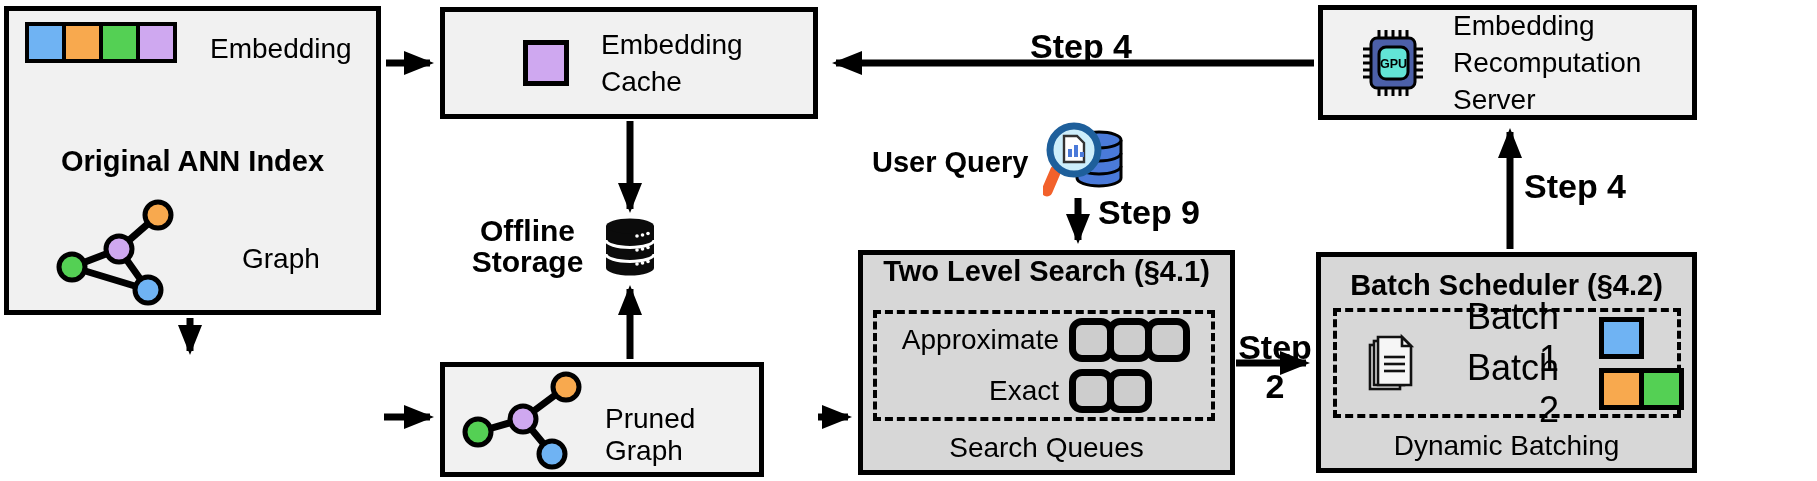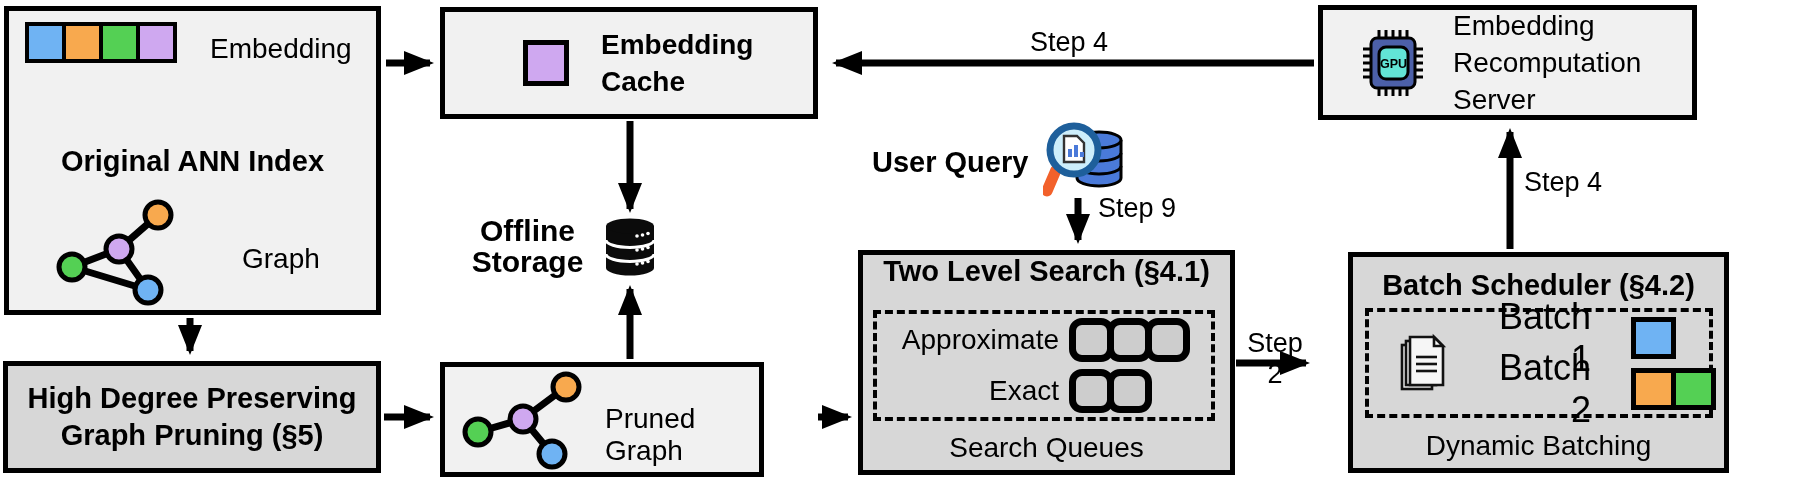--- a/index.html
+++ b/index.html
@@ -6,37 +6,37 @@
   #canvas {
     position:relative; width:1817px; height:481px; overflow:hidden;
     background:#ffffff; font-family:"Liberation Sans", sans-serif; color:#000;
   }
   .box { position:absolute; border:5px solid #000; box-sizing:border-box; }
   .light { background:#f1f1f1; }
   .dark  { background:#d7d7d7; }
   .abs { position:absolute; }
   .lbl   { font-size:28px; }
   .title29 { font-size:29px; font-weight:bold; }
-  .step  { position:absolute; font-size:27px; font-weight:normal; }
+  .step  { position:absolute; font-size:34px; font-weight:bold; }
 
   
   #original-index { left:4px; top:6px; width:377px; height:309px; }
   .embed-vector { position:absolute; left:16px; top:11px; display:flex; }
   .embed-cell { width:33px; height:33px; border:4px solid #000; }
   .embed-cell + .embed-cell { margin-left:-4px; }
   #embedding-label { left:201px; top:22px; }
   #oai-title { left:0; right:0; top:134px; text-align:center; }
   #oai-graph { left:40px; top:182px; }
   #graph-label { left:233px; top:232px; }
 
   
   #embedding-cache { left:440px; top:7px; width:378px; height:112px;
     display:flex; align-items:center; gap:32px; padding-left:78px; }
   .swatch { width:36px; height:36px; border:5px solid #000; flex:0 0 auto; }
-  #cache-label { width:200px; line-height:37px;font-weight:bold; }
+  #cache-label { width:200px; line-height:37px; }
 
   
   #offline-label { left:455px; top:215px; width:145px; text-align:center;
     font-size:30px; font-weight:bold; line-height:31px; }
   #storage-icon { left:604px; top:218px; }
 
   
   #pruned-graph { left:440px; top:362px; width:324px; height:115px; }
   #pg-graph { left:10px; top:3px; }
   #pg-label { left:160px; top:36px; }
@@ -58,21 +58,21 @@
   .tls-row { display:grid; grid-template-columns:1fr 142px; column-gap:10px;
     align-items:center; height:50px; margin-top:1px; }
   .tls-label { text-align:right; font-size:28px; }
   .queue-strip { display:flex; }
   .queue-sq { width:31px; height:30px; border:7px solid #000; border-radius:13px;
     background:#cdcdcd; }
   .queue-sq + .queue-sq { margin-left:-7px; }
   #tls-footer { position:absolute; left:0; right:0; bottom:6px; text-align:center; }
 
   
-  #batch-scheduler { left:1316px; top:252px; width:381px; height:221px;margin-left:32px; }
+  #batch-scheduler { left:1316px; top:252px; width:381px; height:221px; }
   #bs-title { margin-top:12px; text-align:center; }
   #bs-dashed { position:absolute; left:12px; top:51px; width:348px; height:110px;
     border:4px dashed #000; box-sizing:border-box; }
   #docs-icon { position:absolute; left:28px; top:20px; }
   .bs-rows { position:absolute; left:112px; top:0; }
   .bs-row { display:flex; align-items:center; height:51px; }
   .bs-label { width:110px; text-align:right; font-size:36px; margin-right:40px; }
   .cell-strip { display:flex; }
   .batch-cell { width:35px; height:32px; border:5px solid #000; }
   .batch-cell + .batch-cell { margin-left:-5px; }
@@ -176,24 +176,20 @@
       <g stroke="#000" stroke-width="5">
         <circle cx="111" cy="17" r="13" fill="#f8a94e"></circle>
         <circle cx="68" cy="49" r="13" fill="#cfa8f0"></circle>
         <circle cx="23" cy="62" r="13" fill="#54d054"></circle>
         <circle cx="97" cy="84" r="13" fill="#6fb3f3"></circle>
       </g>
     </svg>
     <div class="abs lbl" id="pg-label">Pruned Graph</div>
   </div>
 
-  <div class="box dark title29" id="graph-pruning">
-    <div>High Degree Preserving</div>
-    <div>Graph Pruning (§5)</div>
-  </div>
 
   <div class="abs title29" id="user-query-label">User Query</div>
   <svg class="abs icon" id="query-icon" width="84" height="82" viewBox="0 0 84 82">
     <g stroke="#000" stroke-width="3">
       <path d="M34 22 v38 a22 8 0 0 0 44 0 v-38" fill="#4a7ad9"></path>
       <ellipse cx="56" cy="22" rx="22" ry="8" fill="#4a7ad9"></ellipse>
       <path d="M34 35 a22 8 0 0 0 44 0" fill="none"></path>
       <path d="M34 48 a22 8 0 0 0 44 0" fill="none"></path>
     </g>
     <line x1="13" y1="52" x2="4" y2="73" stroke="#f2612b" stroke-width="11" stroke-linecap="round"></line>

